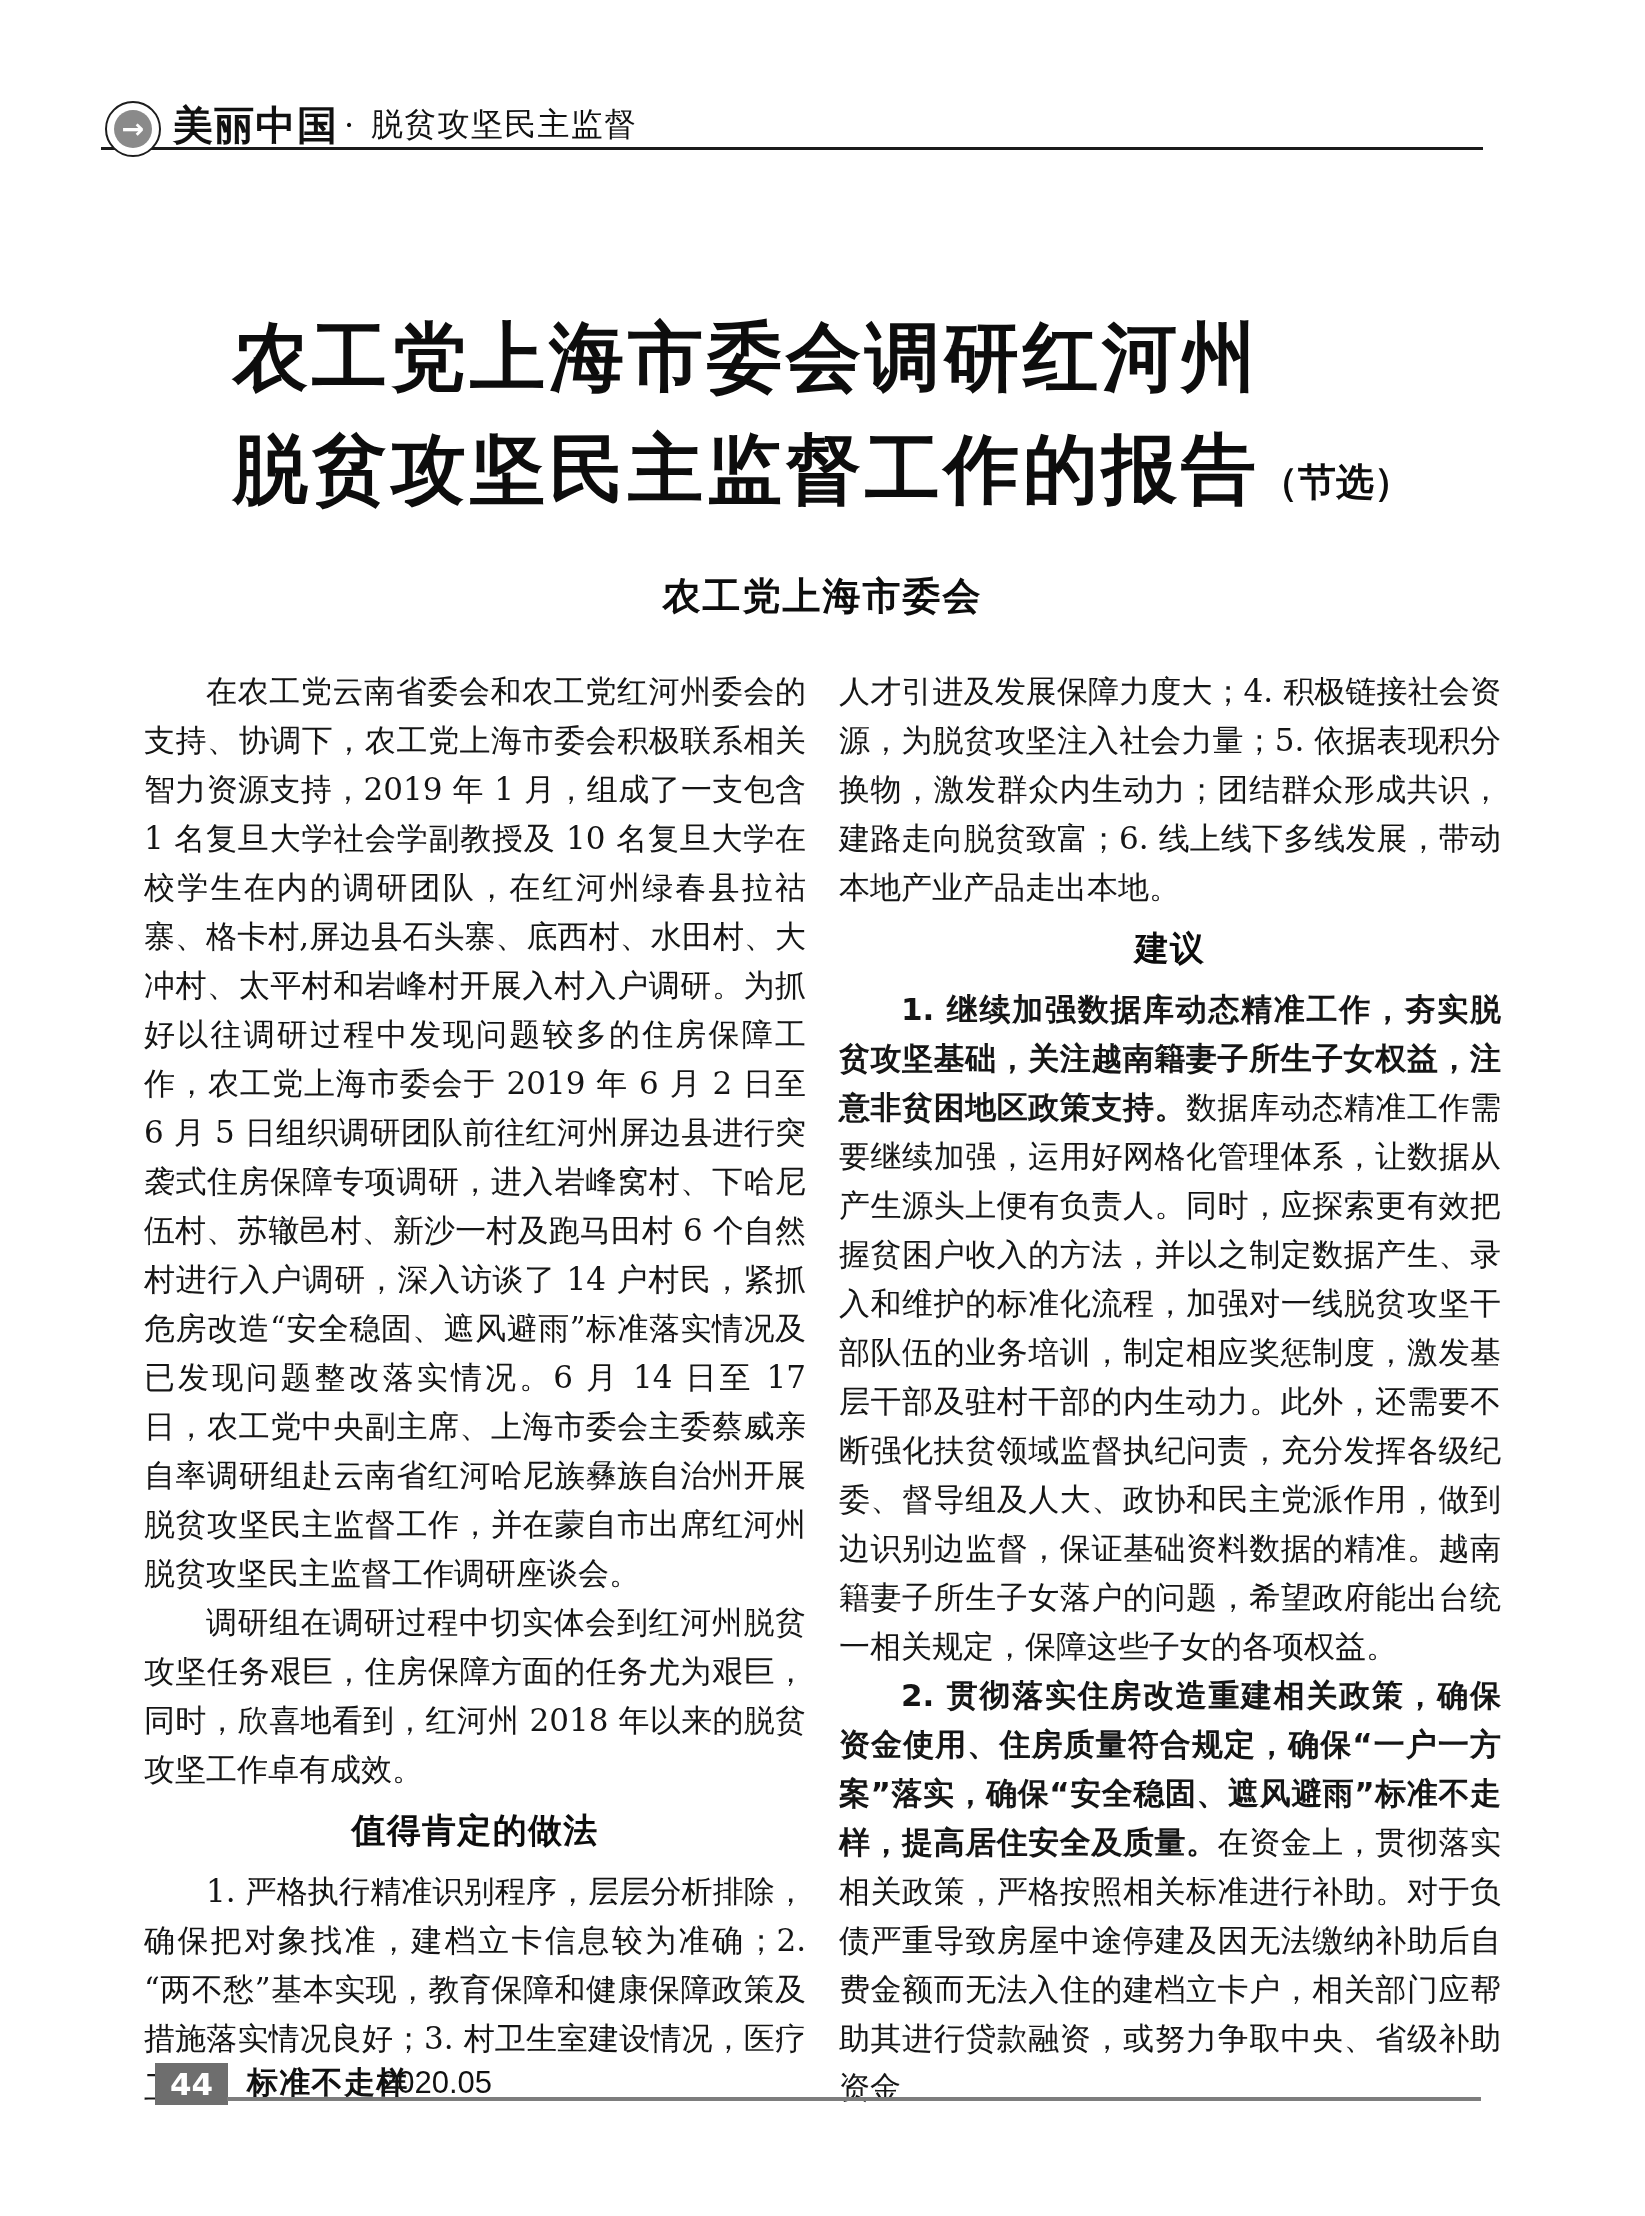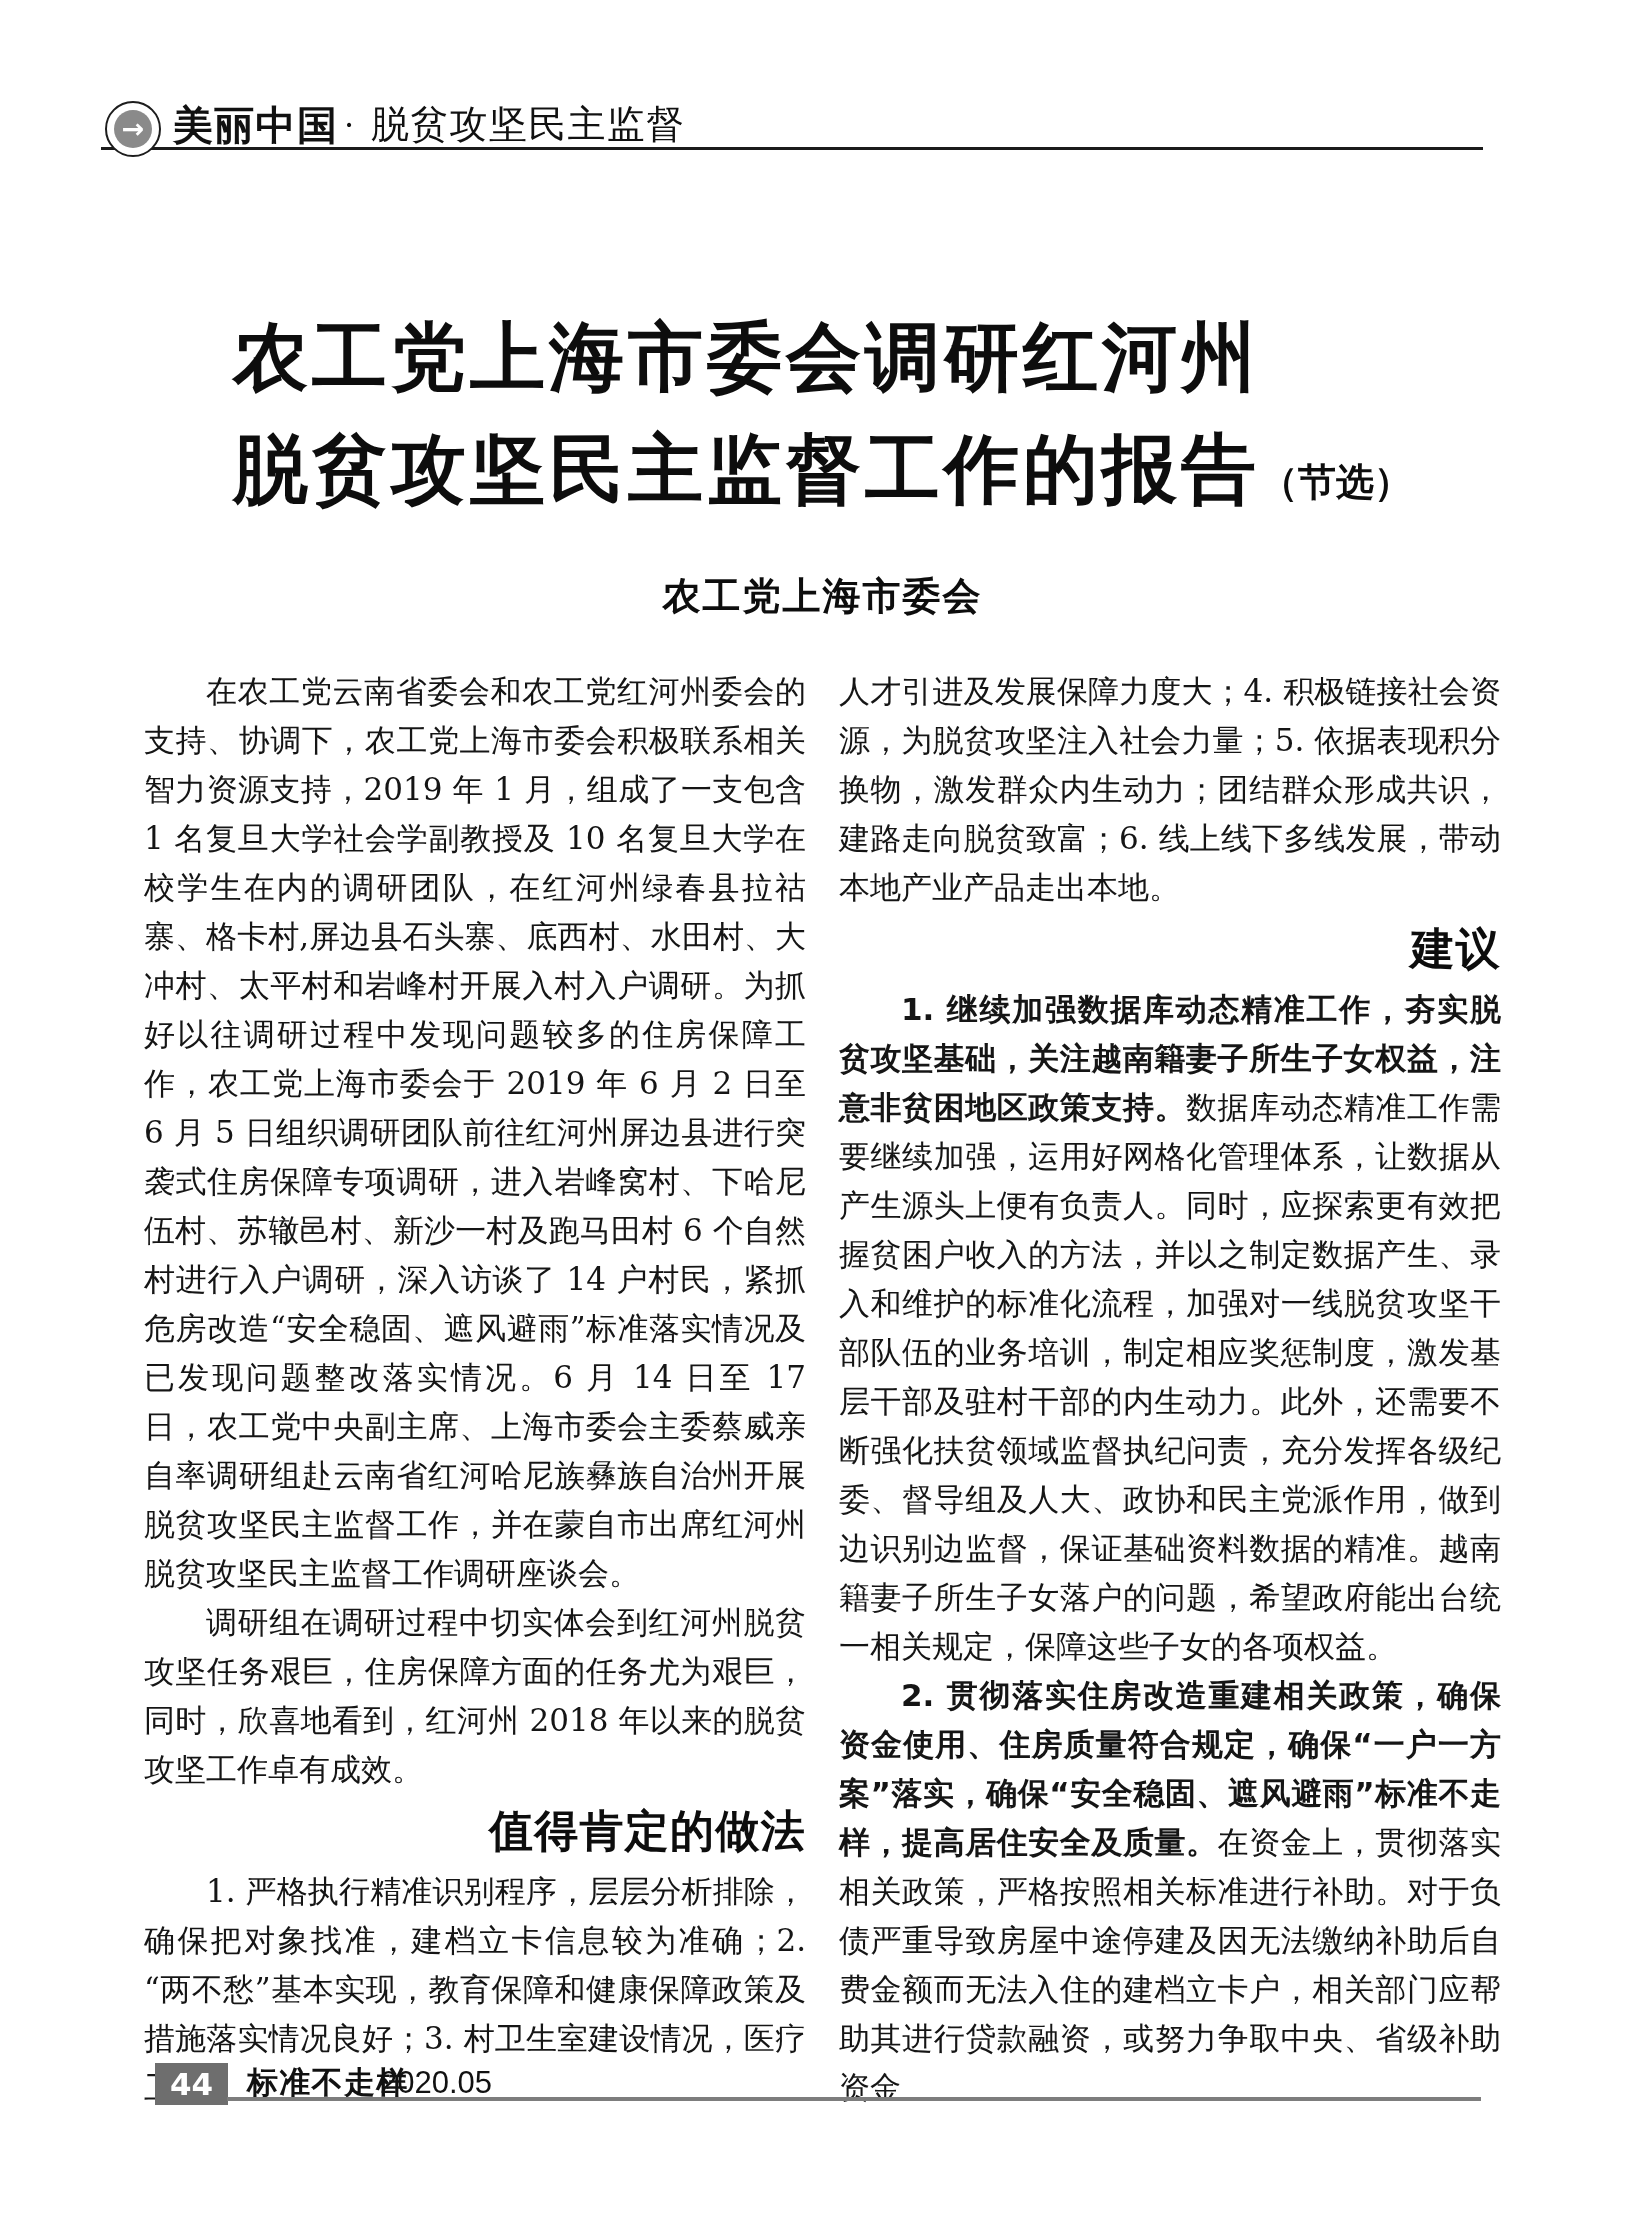--- a/index.html
+++ b/index.html
@@ -32,21 +32,21 @@
     font-family:"DejaVu Sans","Liberation Sans",sans-serif;
     font-weight:bold;font-size:40px;line-height:48px;color:#111;
     letter-spacing:1.3px;z-index:3;
   }
   .hdr-dot{
     position:absolute;left:344px;top:101px;font-size:32px;line-height:48px;color:#111;z-index:3;
   }
   .hdr-section{
     position:absolute;left:371px;top:99px;
     font-family:"DejaVu Serif","Liberation Serif",serif;
-    font-size:38px;line-height:50px;color:#111;letter-spacing:1.3px;z-index:3;
+    font-size:32px;line-height:50px;color:#111;letter-spacing:1.3px;z-index:3;
   }
   .header-rule{
     position:absolute;left:101px;top:147px;width:1382px;height:3.4px;background:#1b1b1b;z-index:1;
   }
 
   
   .title-line1{
     position:absolute;left:0;top:310px;width:1493px;text-align:center;
     font-family:"DejaVu Sans","Liberation Sans",sans-serif;
     font-weight:bold;font-size:75px;line-height:94px;color:#0d0d0d;letter-spacing:4px;
@@ -73,21 +73,21 @@
   .col-left{left:144px;}
   .col-right{left:839px;}
   .body-para{margin:0;padding:0;}
   .body-para.indent{text-indent:2em;}
   .seg{font-weight:normal;}
   .seg-bold{
     font-weight:bold;
     font-family:"DejaVu Sans","Liberation Sans",sans-serif;
   }
   .col-heading{
-    text-align:right;font-weight:bold;font-size:44px;line-height:49px;
+    text-align:center;font-weight:bold;font-size:34px;line-height:49px;
     margin:12px 0;color:#0d0d0d;letter-spacing:1.3px;
     font-family:"DejaVu Serif","Liberation Serif",serif;
   }
 
   
   .pagenum-box{
     position:absolute;left:155px;top:2063px;width:73px;height:42px;
     background:#6e6e6e;display:flex;align-items:center;justify-content:center;
   }
   .pagenum{

